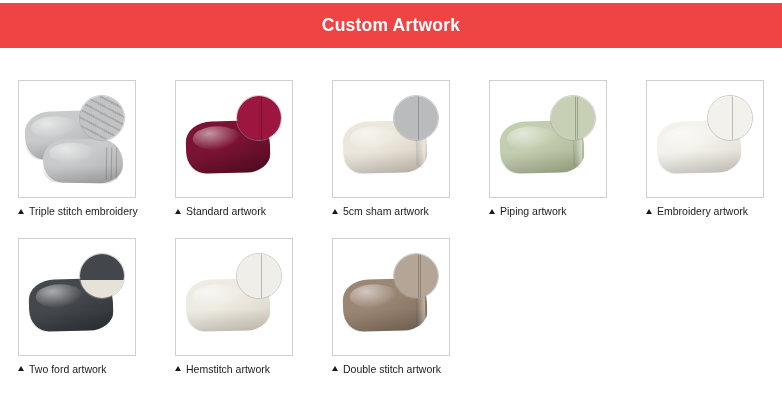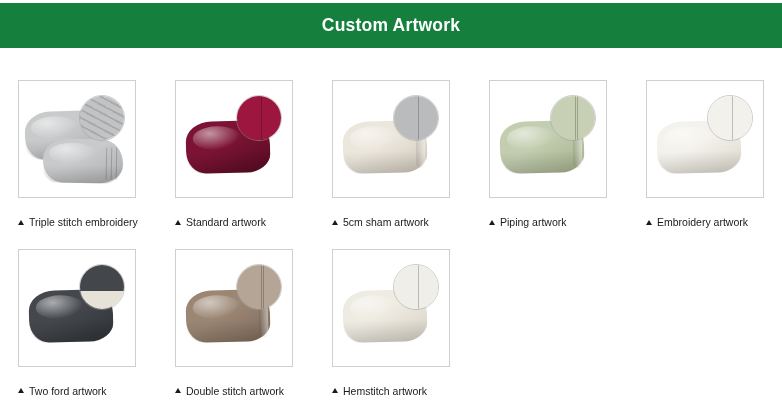--- a/index.html
+++ b/index.html
@@ -19,21 +19,21 @@
     background: #ffffff;
   }
 
   
   .header-bar {
     position: absolute;
     left: 0;
     top: 3px;
     width: 782px;
     height: 45px;
-    background: #15803d;
+    background: #ef4444;
     display: flex;
     align-items: center;
     justify-content: center;
   }
   .header-title {
     color: #ffffff;
     font-size: 17.5px;
     font-weight: bold;
     letter-spacing: 0.2px;
     line-height: 1;
@@ -160,21 +160,21 @@
     position: absolute;
     top: 0; bottom: 0;
     width: 1px;
     background: rgba(0,0,0,0.22);
   }
 
   
   .caption {
     display: flex;
     align-items: center;
-    margin-top: 19px;
+    margin-top: 8px;
     white-space: nowrap;
   }
   .tri {
     width: 0; height: 0;
     border-left: 3.5px solid transparent;
     border-right: 3.5px solid transparent;
     border-bottom: 5px solid #1a1a1a;
     margin-right: 5px;
     flex: 0 0 auto;
   }
@@ -312,51 +312,51 @@
             </div>
           </div>
           <div class="caption">
             <span class="tri"></span>
             <span class="caption-label">Two ford artwork</span>
           </div>
         </div>
         <div class="cell">
           <div class="card" style="border-color: rgb(207, 207, 207);">
             <div class="stage">
+              <div class="pillow main" style="background: linear-gradient(150deg, rgb(238, 235, 226) 0%, rgb(238, 235, 226) 45%, rgb(214, 209, 196) 100%);">
+                <div class="pillow-sheen"></div>
+                <div class="pillow-shade"></div>
+              </div>
+              <div class="loupe" style="width: 46px; height: 46px; right: 10px; top: 14px;">
+                <div class="loupe-inner" style="background: rgb(240, 238, 232);"></div>
+                <div class="loupe-line" style="left: 54%;"></div>
+              </div>
+            </div>
+          </div>
+          <div class="caption">
+            <span class="tri"></span>
+            <span class="caption-label">Hemstitch artwork</span>
+          </div>
+        </div>
+        <div class="cell">
+          <div class="card" style="border-color: rgb(207, 207, 207);">
+            <div class="stage">
               <div class="pillow main" style="background: linear-gradient(150deg, rgb(155, 134, 116) 0%, rgb(155, 134, 116) 45%, rgb(125, 106, 89) 100%);">
                 <div class="pillow-sheen"></div>
                 <div class="pillow-shade"></div>
                 <div class="piping"></div>
               </div>
               <div class="loupe" style="width: 46px; height: 46px; right: 10px; top: 14px;">
                 <div class="loupe-inner" style="background: rgb(180, 165, 150);"></div>
                 <div class="loupe-line" style="left: 54%;"></div>
                 <div class="loupe-line" style="left: 60%;"></div>
               </div>
             </div>
           </div>
           <div class="caption">
             <span class="tri"></span>
             <span class="caption-label">Double stitch artwork</span>
-          </div>
-        </div>
-        <div class="cell">
-          <div class="card" style="border-color: rgb(207, 207, 207);">
-            <div class="stage">
-              <div class="pillow main" style="background: linear-gradient(150deg, rgb(238, 235, 226) 0%, rgb(238, 235, 226) 45%, rgb(214, 209, 196) 100%);">
-                <div class="pillow-sheen"></div>
-                <div class="pillow-shade"></div>
-              </div>
-              <div class="loupe" style="width: 46px; height: 46px; right: 10px; top: 14px;">
-                <div class="loupe-inner" style="background: rgb(240, 238, 232);"></div>
-                <div class="loupe-line" style="left: 54%;"></div>
-              </div>
-            </div>
-          </div>
-          <div class="caption">
-            <span class="tri"></span>
-            <span class="caption-label">Hemstitch artwork</span>
           </div>
         </div>
       </div>
   </div>
 
 </div>
 
 </body></html>

